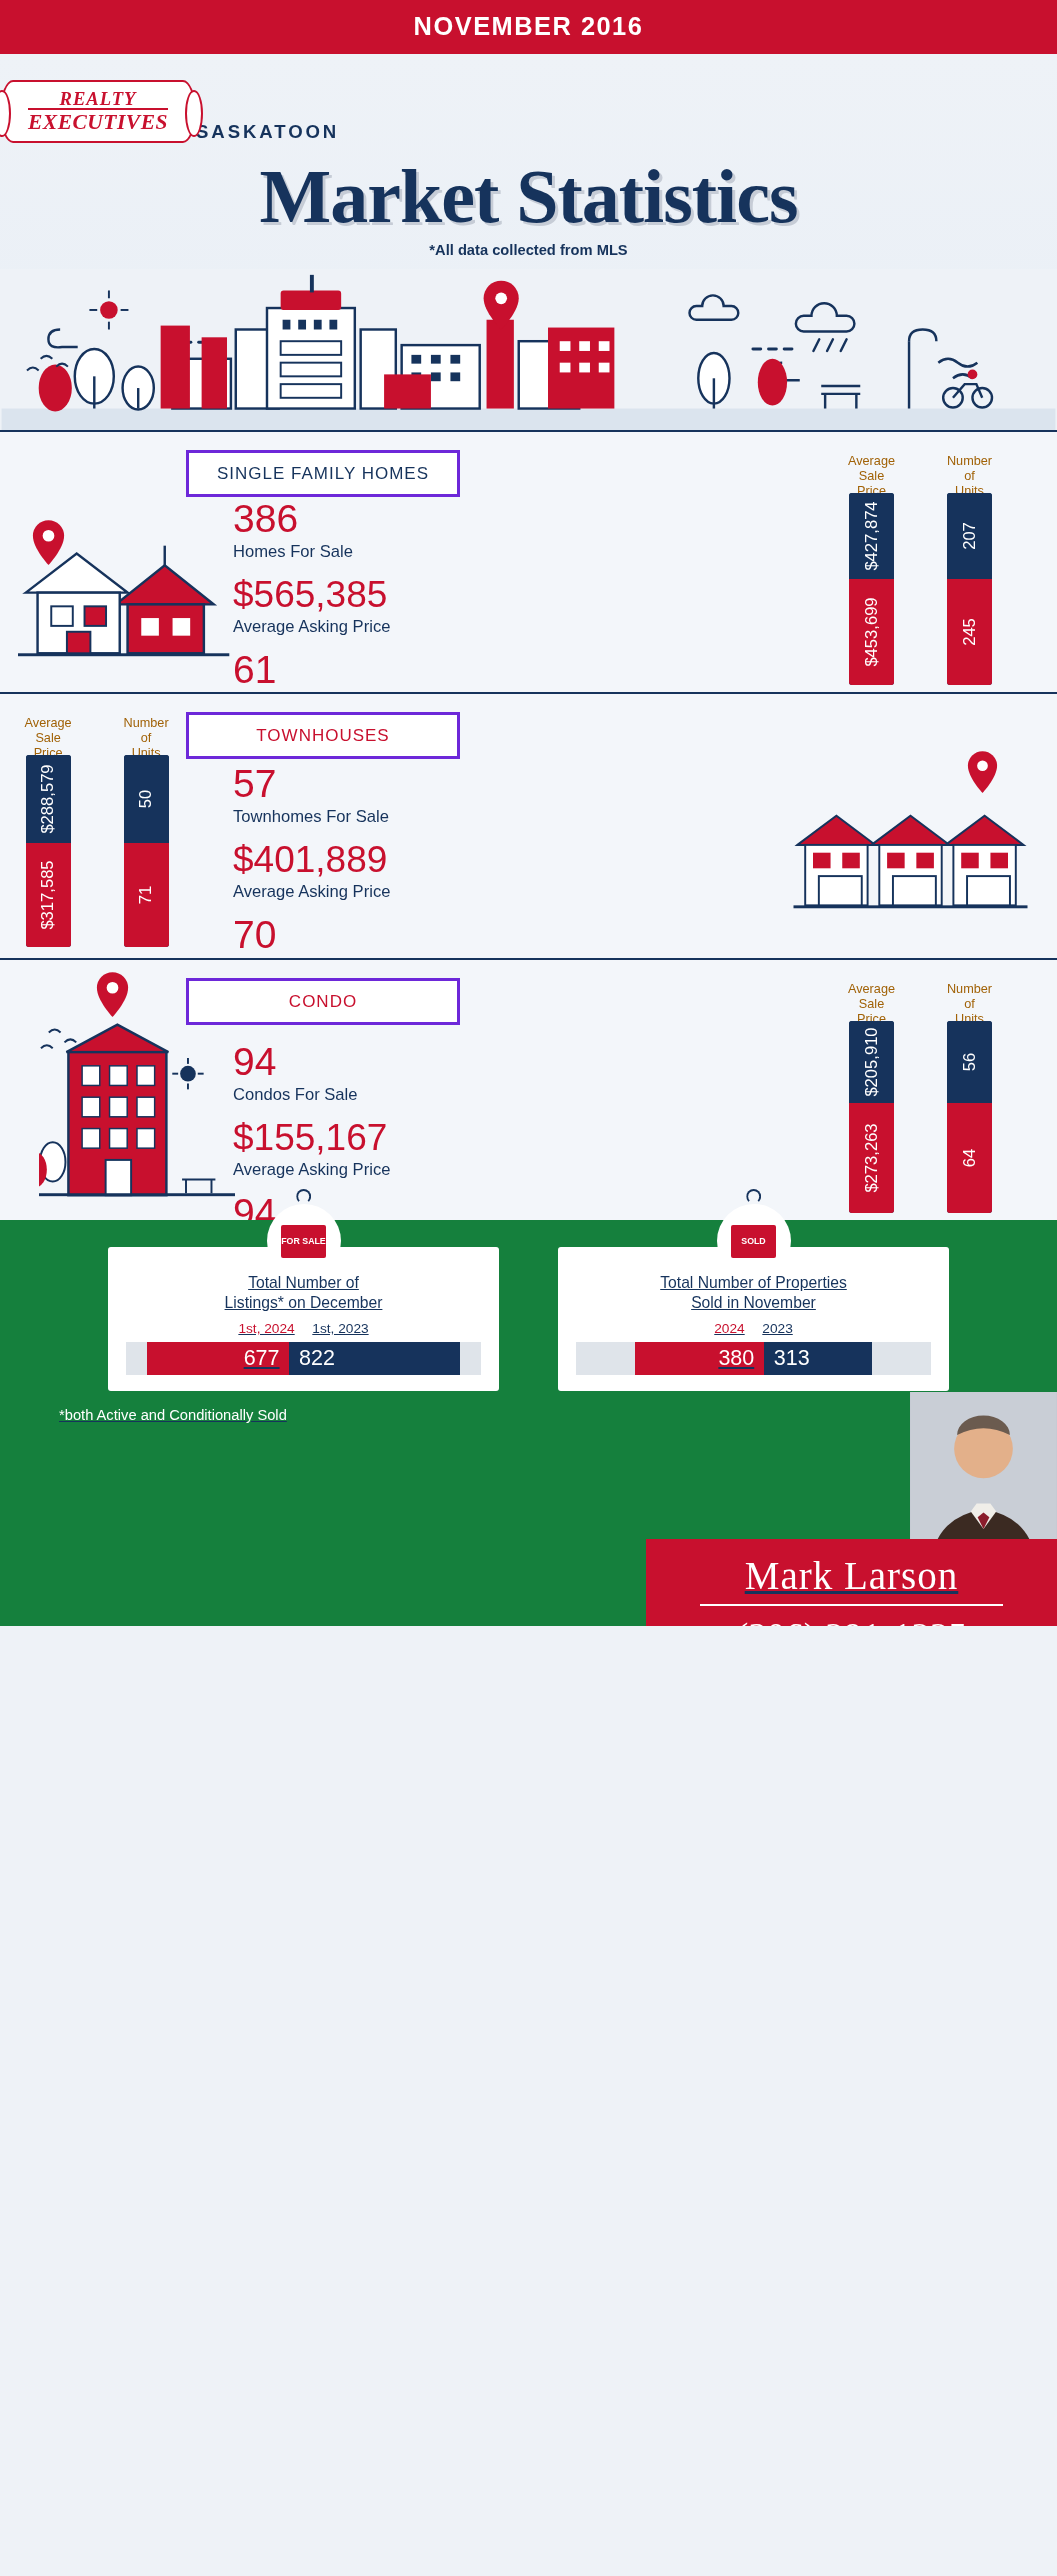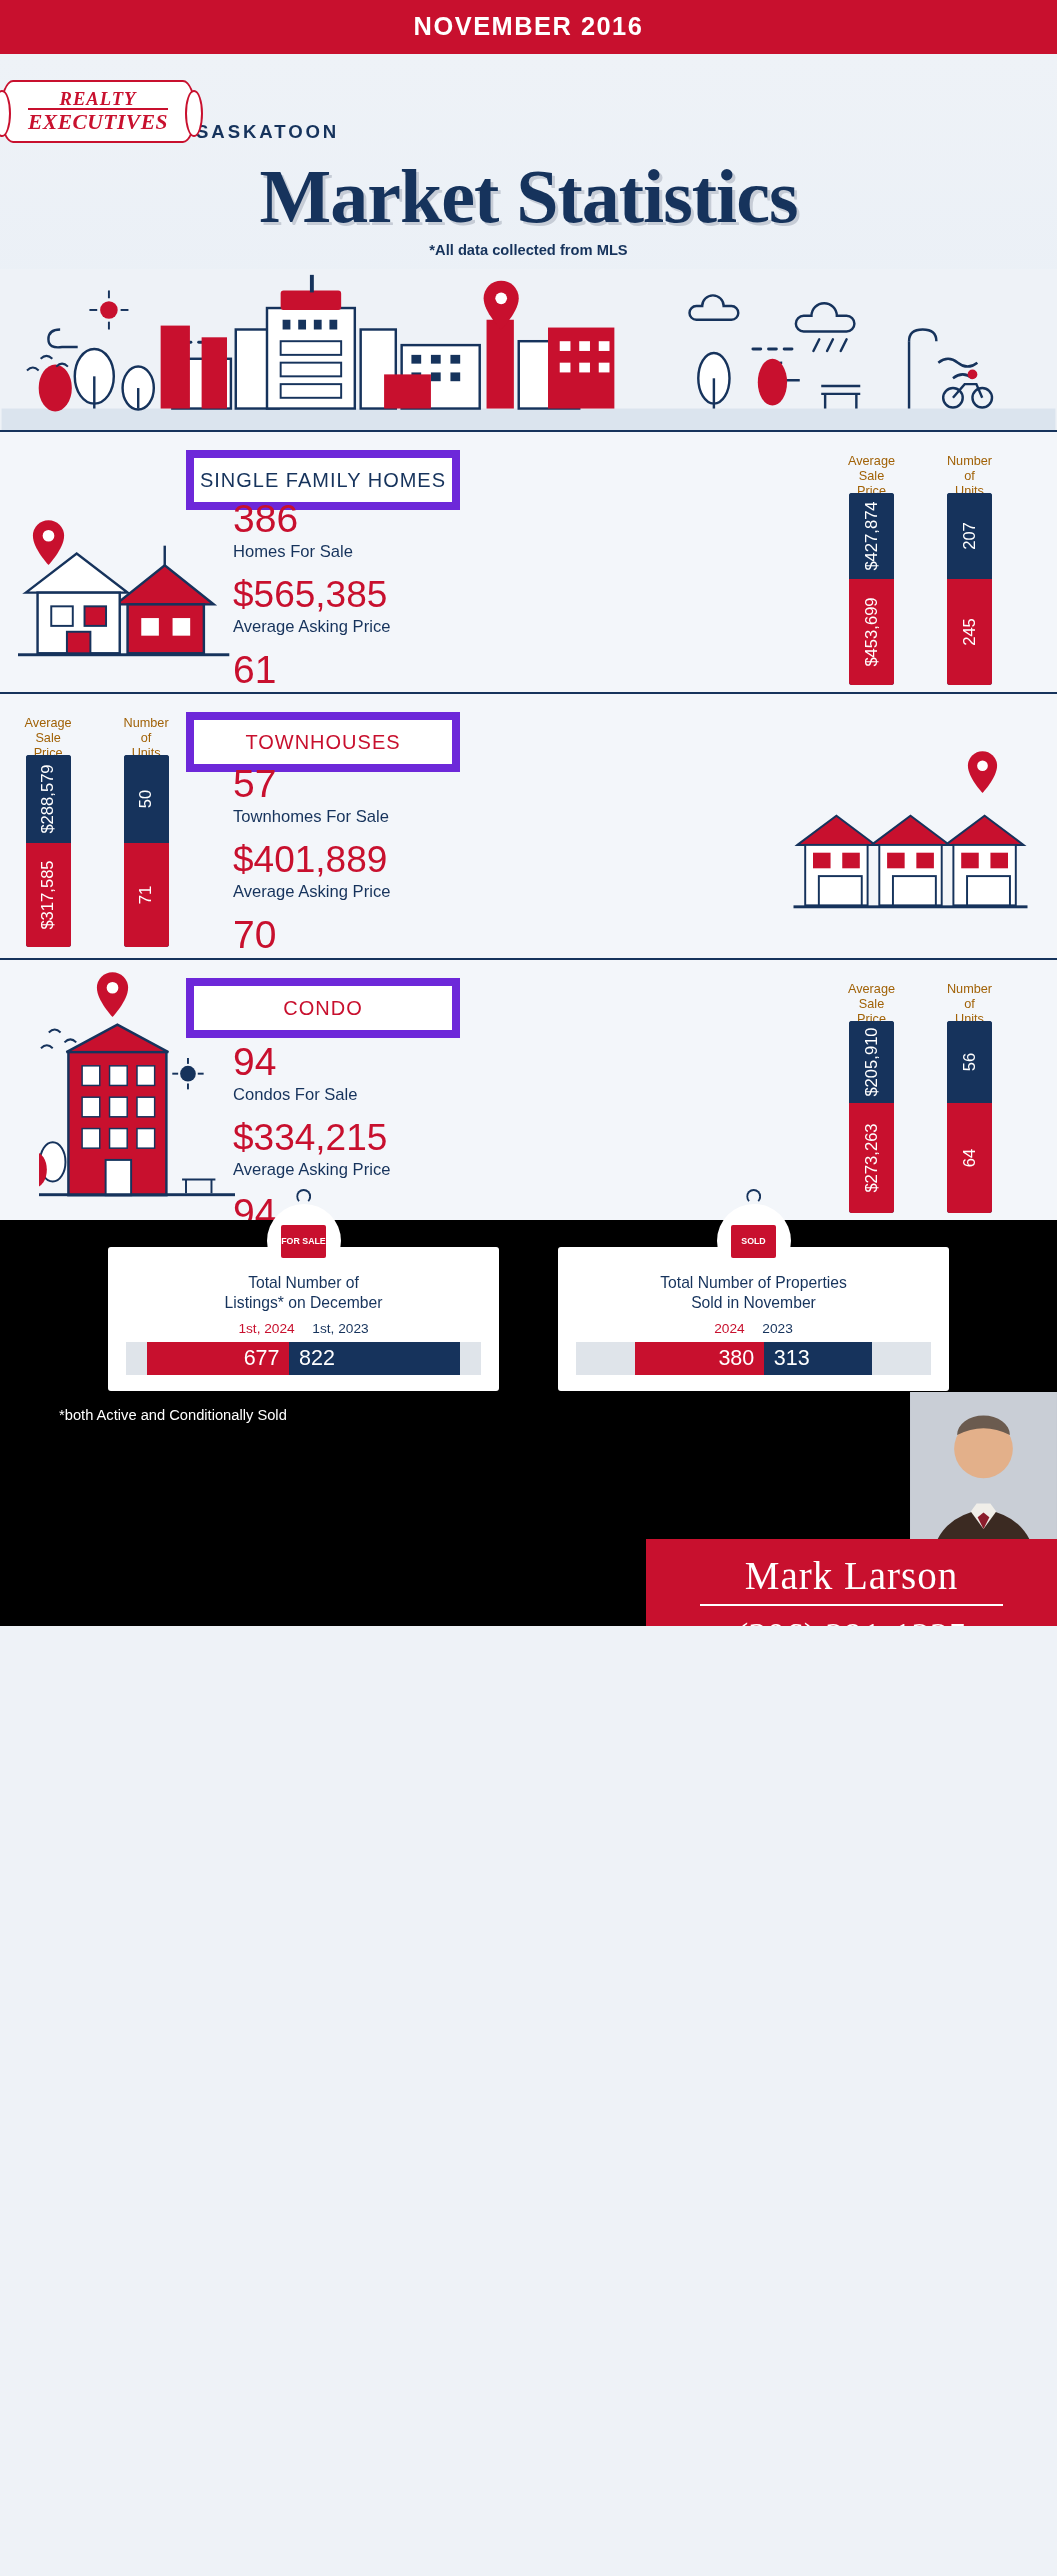--- a/index.html
+++ b/index.html
@@ -82,25 +82,25 @@
   .section {
     position: relative;
     background: #f3f6fa;
     border-top: 2.9px solid #16335c;
     padding: 17.6px 0 15.7px;
     min-height: 262px;
   }
   .sec-title-box {
     width: 274px;
     margin: 0 auto;
-    border: 8px solid #6d28d9;
+    border: 3px solid #6d28d9;
     background: #ffffff;
     text-align: center;
     padding: 10.8px 0;
-    font-size: 20px;
+    font-size: 17px;
     letter-spacing: 1px;
   }
   .sec-title-red { color: #c8102e; }
   .sec-title-navy { color: #16335c; }
 
   .stat-list { position: absolute; }
   .big-num {
     font-size: 39px; color: #c8102e; font-weight: 400; line-height: 1.05;
     font-family: "Liberation Sans", sans-serif;
   }
@@ -125,23 +125,24 @@
     white-space: nowrap; color: #ffffff; font-size: 16.6px;
   }
   .bar-year {
     position: absolute; right: -15.7px;
     transform: rotate(-90deg);
     font-size: 9.8px; color: #16335c;
   }
 
   
   .footer {
-    background: #000000;
+    background: #15803d;
     padding: 27px 0 0;
     position: relative;
+    text-decoration: underline;
   }
   .totals { display: flex; justify-content: center; gap: 59px; }
   .total-card {
     width: 391px; background: #ffffff; border-radius: 2.9px;
     padding: 25.4px 17.6px 15.7px; text-align: center; position: relative;
   }
   .tag-circle {
     position: absolute; top: -43px; left: 50%; transform: translateX(-50%);
     width: 74px; height: 74px; border-radius: 50%;
     background: #ffffff; display: flex; align-items: center; justify-content: center;
@@ -508,21 +509,21 @@
       </g>
     </svg>
     <svg width="39" height="55" viewBox="0 0 40 56" style="position:absolute;left:93px;top:9.8px;">
       <path d="M20 2 a16 16 0 0 1 16 16 c0 13 -16 30 -16 30 s-16 -17 -16 -30 a16 16 0 0 1 16 -16z" fill="#c8102e"></path>
       <circle cx="20" cy="18" r="6" fill="#fff"></circle>
     </svg>
 
     <div class="stat-list" style="left:233px;top:82px;">
       <div class="big-num">94</div>
       <div class="stat-label">Condos For Sale</div>
-      <div class="big-num price">$334,215</div>
+      <div class="big-num price">$155,167</div>
       <div class="stat-label">Average Asking Price</div>
       <div class="big-num">94</div>
       <div class="stat-label">Average Days on Market</div>
     </div>
 
     <div class="charts" style="right:59px;top:21.5px;">
       <div class="chart-col">
         <div class="chart-head" style="white-space:pre-line;">Average
 Sale Price</div>
         <div class="bar" style="height:192px;">

